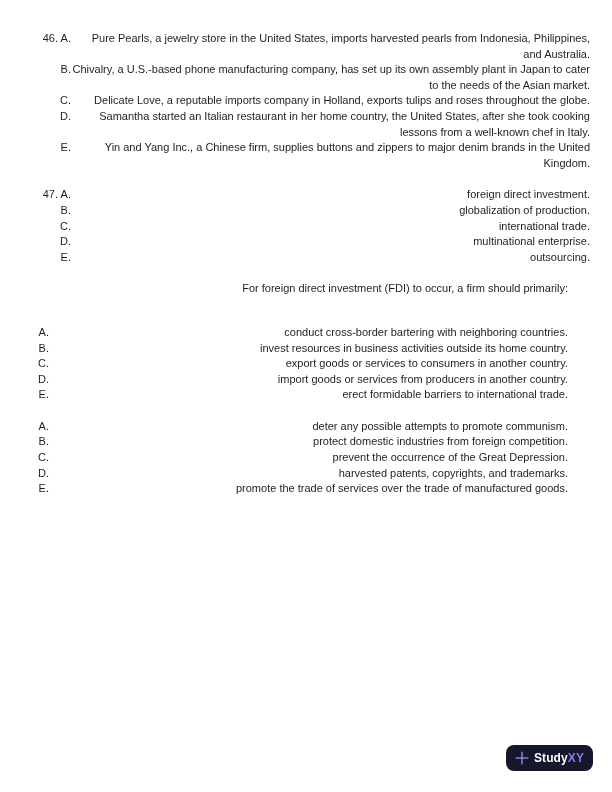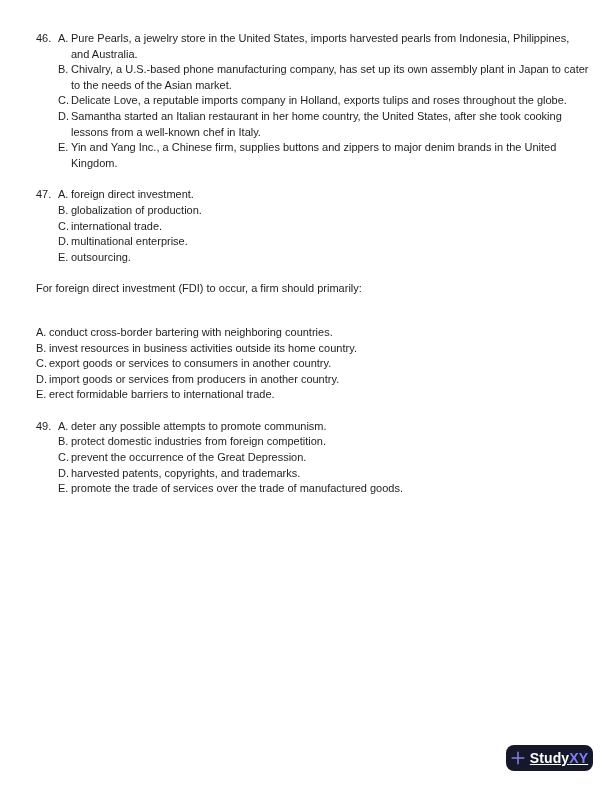--- a/index.html
+++ b/index.html
@@ -3,21 +3,21 @@
 <meta charset="utf-8">
 <style>
   html, body { margin: 0; padding: 0; }
   body {
     width: 612px; height: 792px;
     background: #ffffff;
     position: relative;
     font-family: "Liberation Sans", sans-serif;
     overflow: hidden;
   }
-  .page { position: absolute; inset: 0; background: #ffffff; }
+  .page { position: absolute; inset: 0; background: #ffffff; text-align: right; }
   .content {
     position: absolute;
     left: 36px; top: 31px; width: 554px;
     font-size: 11px;
     line-height: 15.6px;
     color: #1e1e1e;
   }
   .question { display: flex; margin-top: 16px; }
   .question:first-child { margin-top: 0; }
   .qnum { flex: 0 0 22px; width: 22px; }
@@ -33,26 +33,25 @@
     box-sizing: border-box;
     border-radius: 8px;
     display: flex;
     align-items: center;
     justify-content: center;
     gap: 5px;
   }
   .plus-icon { display: flex; align-items: center; }
   .plus-icon svg { display: block; }
   .brand {
-    font-size: 14px;
+    font-size: 12px;
     font-weight: bold;
     color: #ffffff;
     letter-spacing: 0.1px;
     white-space: nowrap;
-    text-decoration: underline;
   }
   .brand .accent { font-weight: bold; }
 </style>
 </head>
 <body>
 
 <div class="page">
   <div class="content">
 
     <div class="question">
@@ -133,21 +132,20 @@
           </div>
           <div class="opt">
             <span class="olet">E.</span>
             <span class="otext">erect formidable barriers to international trade.</span>
           </div>
         </div>
       </div>
     </div>
 
     <div class="question">
-      <div class="qnum">49.</div>
       <div class="qbody">
         <div class="opts">
           <div class="opt">
             <span class="olet">A.</span>
             <span class="otext">deter any possible attempts to promote communism.</span>
           </div>
           <div class="opt">
             <span class="olet">B.</span>
             <span class="otext">protect domestic industries from foreign competition.</span>
           </div>

